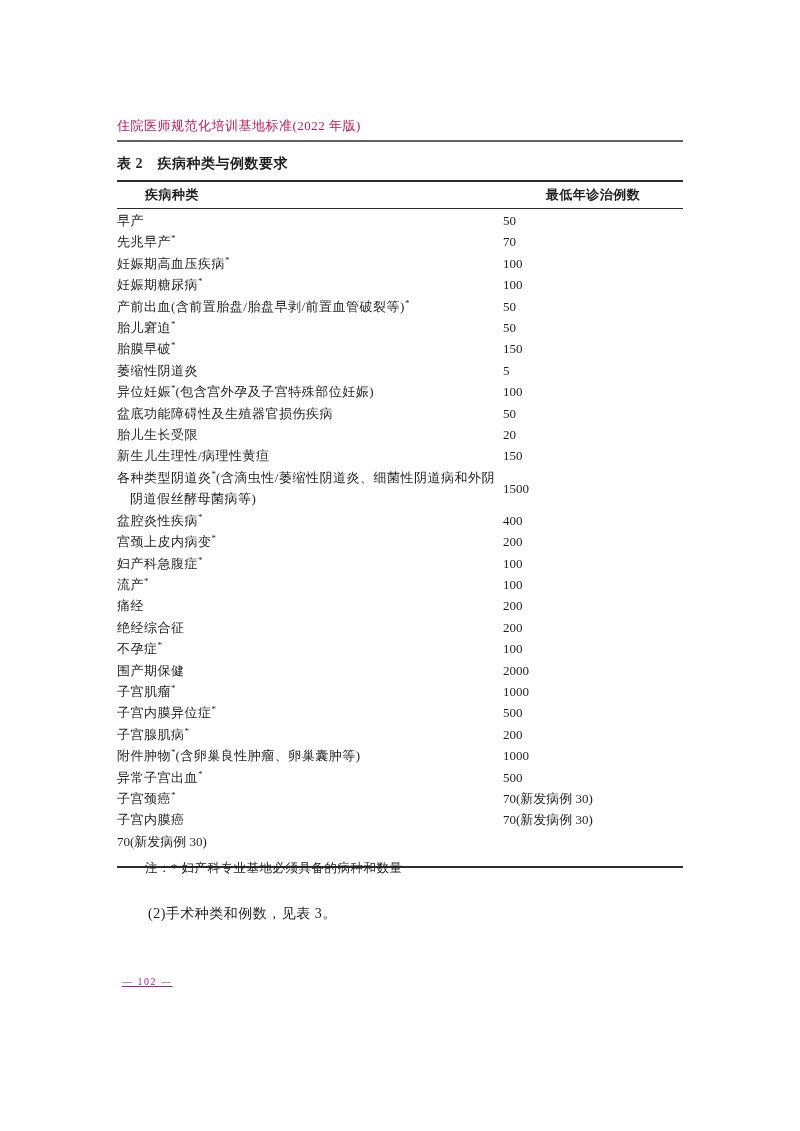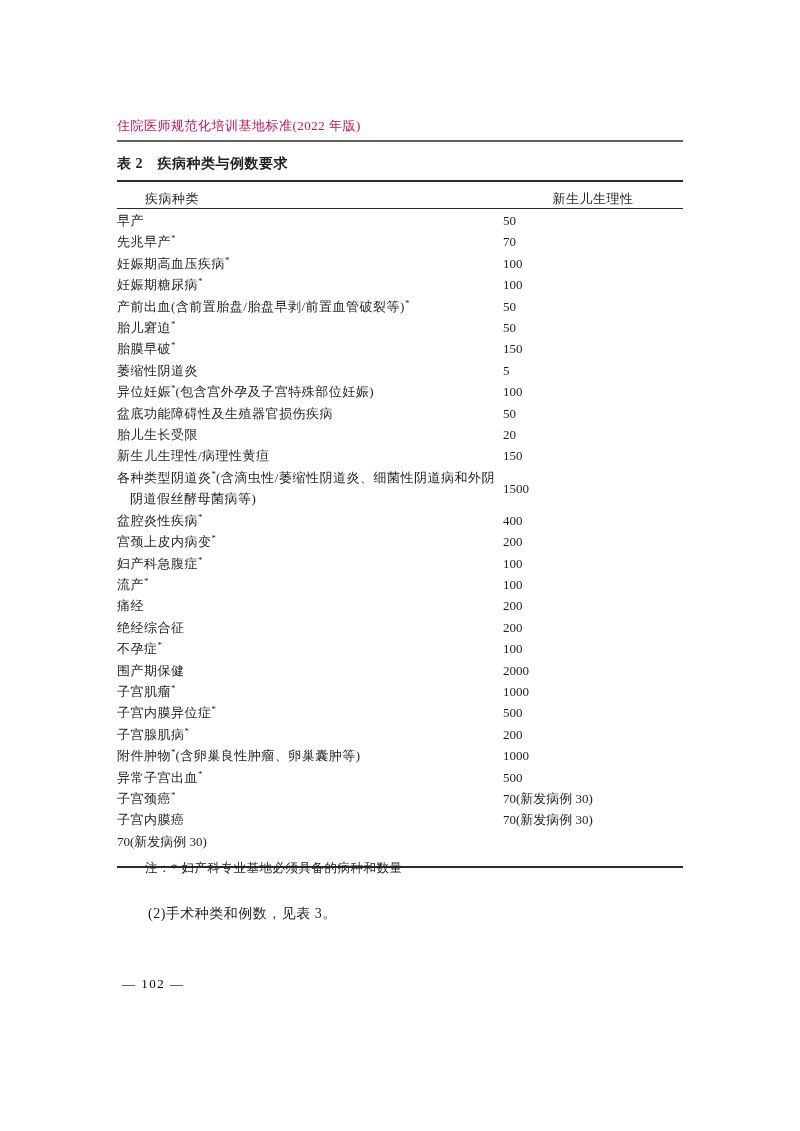--- a/index.html
+++ b/index.html
@@ -35,24 +35,24 @@
   }
   .disease-table {
     position: absolute;
     top: 180px; left: 117px; width: 566px;
     border-top: 2px solid #2b2b2b;
     border-bottom: 2px solid #2b2b2b;
     font-size: 13px;
   }
   .thead {
     display: flex;
-    align-items: flex-end;
+    align-items: center;
     height: 26px;
     border-bottom: 1px solid #2b2b2b;
-    font-weight: normal;
+    font-weight: bold;
     letter-spacing: 0.5px;
   }
   .th-name { flex: 1; padding-left: 28px; }
   .th-value { width: 180px; text-align: center; }
   .tbody { padding: 1px 0 14px 0; font-family: Liberation Serif, serif; }
   .trow { display: flex; align-items: center; }
   .trow .name {
     flex: 1;
     line-height: 21.4px;
     padding-left: 13px;
@@ -70,40 +70,41 @@
   }
   .paragraph {
     position: absolute;
     top: 905px; left: 148px;
     font-size: 14px;
     letter-spacing: 0.5px;
   }
   .page-number {
     position: absolute;
     top: 976px; left: 122px;
-    font-size: 13px;
-    color: #000000;
+    font-size: 10px;
+    color: #a21caf;
     letter-spacing: 1.5px;
+    text-decoration: underline;
   }
 </style>
 </head>
 <body>
 
 <div class="page">
 
   <div class="running-header">住院医师规范化培训基地标准(2022 年版)</div>
 
   <div class="header-rule"></div>
 
   <div class="table-title">表 2　疾病种类与例数要求</div>
 
   <div class="disease-table">
     <div class="thead">
       <div class="th-name">疾病种类</div>
-      <div class="th-value">新生儿生理性</div>
+      <div class="th-value">最低年诊治例数</div>
     </div>
     <div class="tbody">
         <div class="trow">
           <div class="name">早产</div>
           <div class="value">50</div>
         </div>
         <div class="trow">
           <div class="name">先兆早产<sup class="star">*</sup></div>
           <div class="value">70</div>
         </div>

